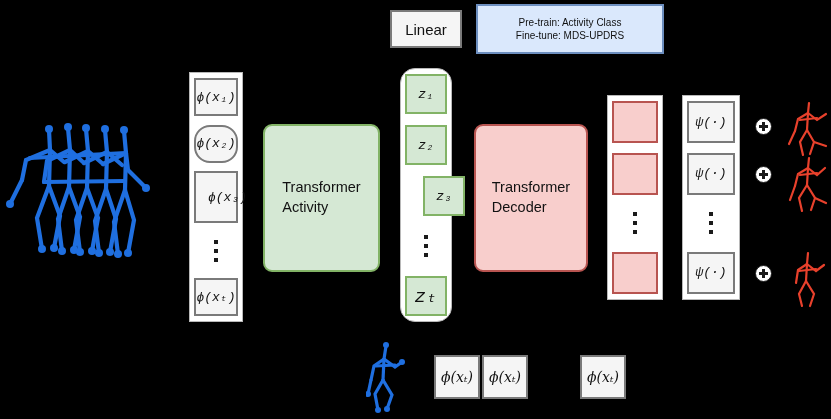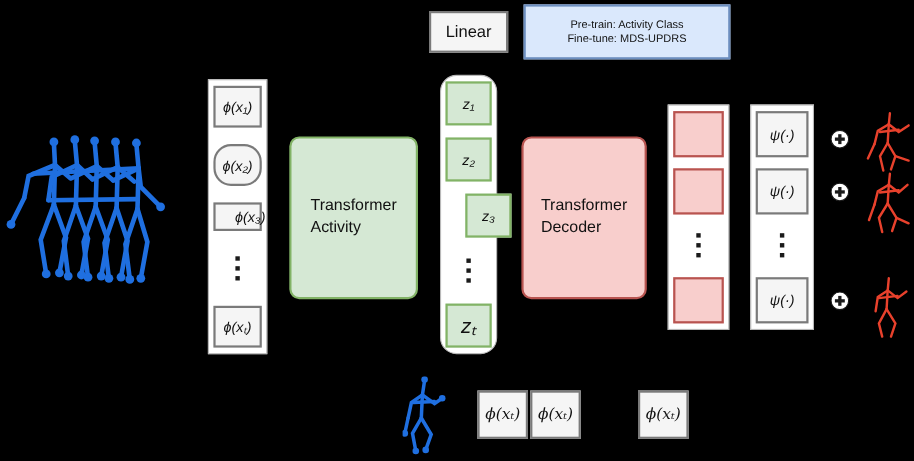--- a/index.html
+++ b/index.html
@@ -7,21 +7,21 @@
        font-family:"Liberation Sans",sans-serif;}
   .abs{position:absolute;}
 
   
   .col{position:absolute;background:#ffffff;border:1px solid #b8b8b8;
        display:flex;flex-direction:column;align-items:center;
        justify-content:space-between;box-sizing:border-box;}
 
   
   .cell{box-sizing:border-box;display:flex;align-items:center;
-        justify-content:center;font-family:Liberation Sans, sans-serif;
+        justify-content:center;font-family:Liberation Mono, monospace;
         font-style:italic;color:#111;}
   .cell-gray{background:#f5f5f5;border:2px solid #7a7a7a;}
   .cell-green{background:#d5e8d4;border:2px solid #82b366;}
   .cell-pink{background:#f8cecc;border:2px solid #b85450;}
 
   .dots{display:flex;flex-direction:column;align-items:center;
         justify-content:center;gap:5px;}
   .dots i{display:block;width:4px;height:4px;background:#1a1a1a;}
 
   
@@ -121,21 +121,21 @@
     </g>
   </svg>
 </div>
 
 <div class="col" style="left:189px;top:72px;width:54px;height:250px;padding:5px 0;">
 
   <div class="cell cell-gray" style="width:44px;height:38px;font-size:13px;">ϕ(x₁)</div>
 
   <div class="cell cell-gray" style="width:44px;height:38px;font-size:13px;border-radius:16px;">ϕ(x₂)</div>
 
-  <div class="cell cell-gray" style="width:44px;height:26px;font-size:13px;padding-left:23px;">ϕ(x₃)</div>
+  <div class="cell cell-gray" style="width:44px;height:52px;font-size:13px;padding-left:23px;">ϕ(x₃)</div>
 
   <div class="dots" style="height:38px;">
       <i></i>
       <i></i>
       <i></i>
     </div>
 
   <div class="cell cell-gray" style="width:44px;height:38px;font-size:13px;">ϕ(xₜ)</div>
 </div>
 

